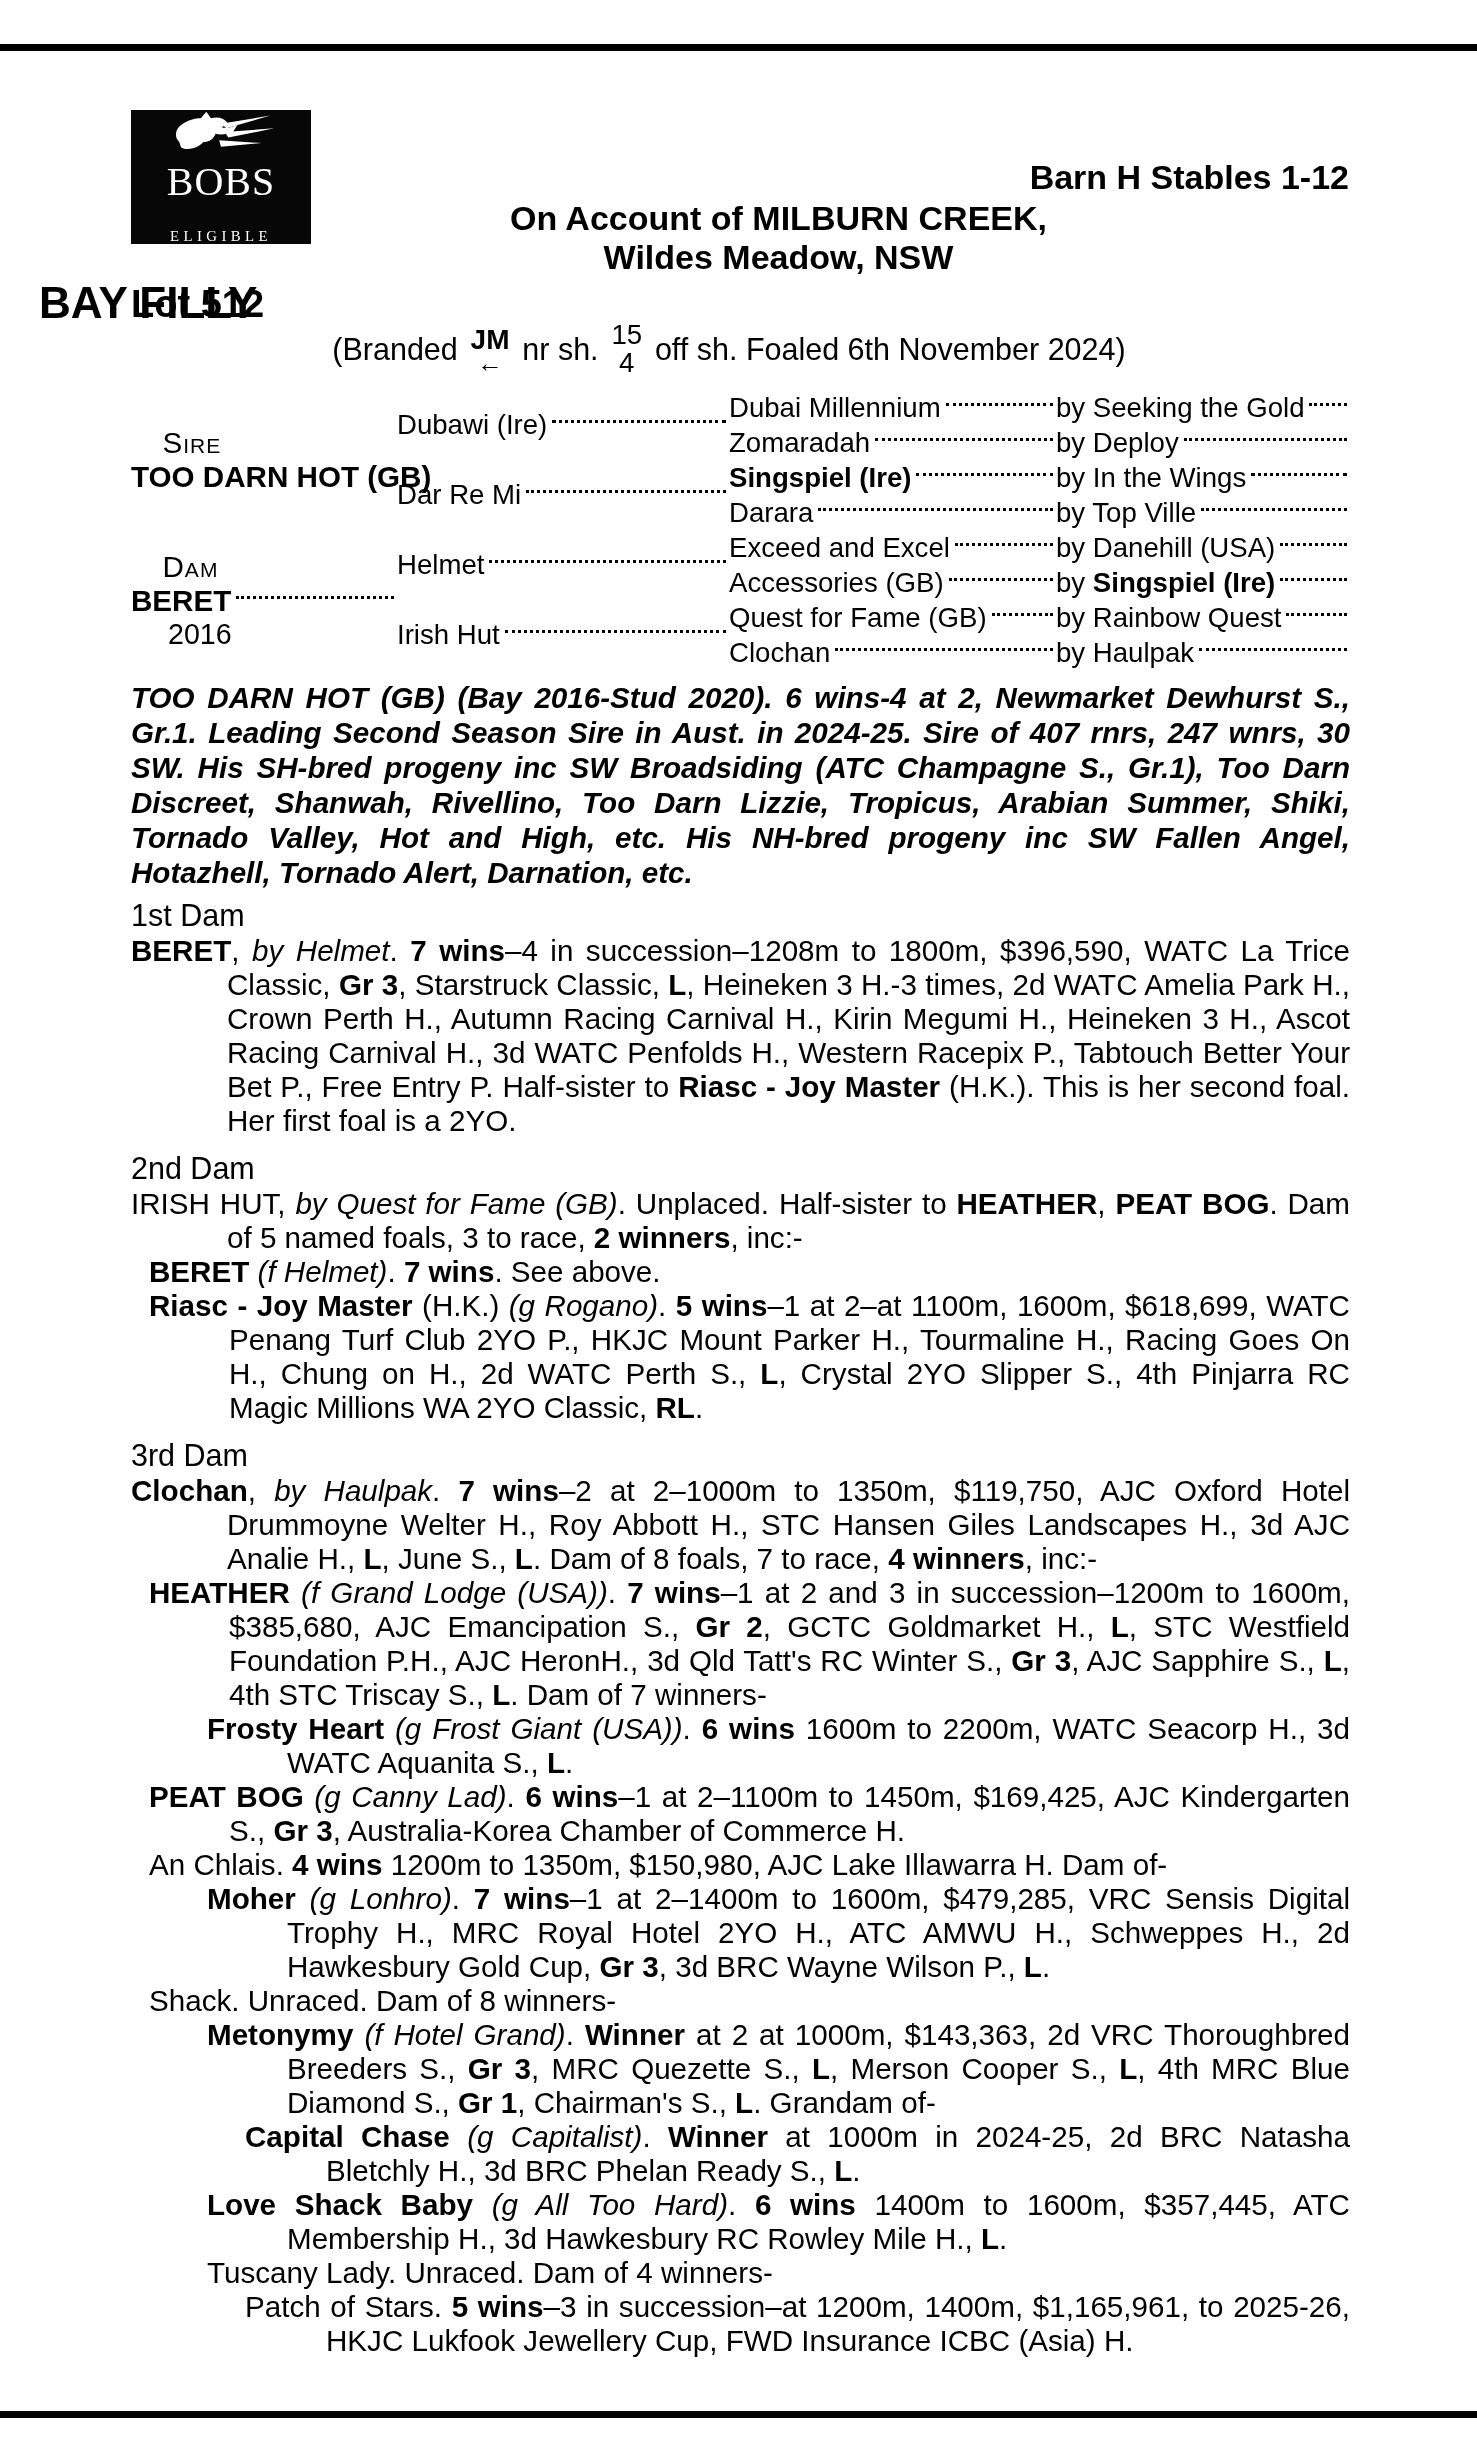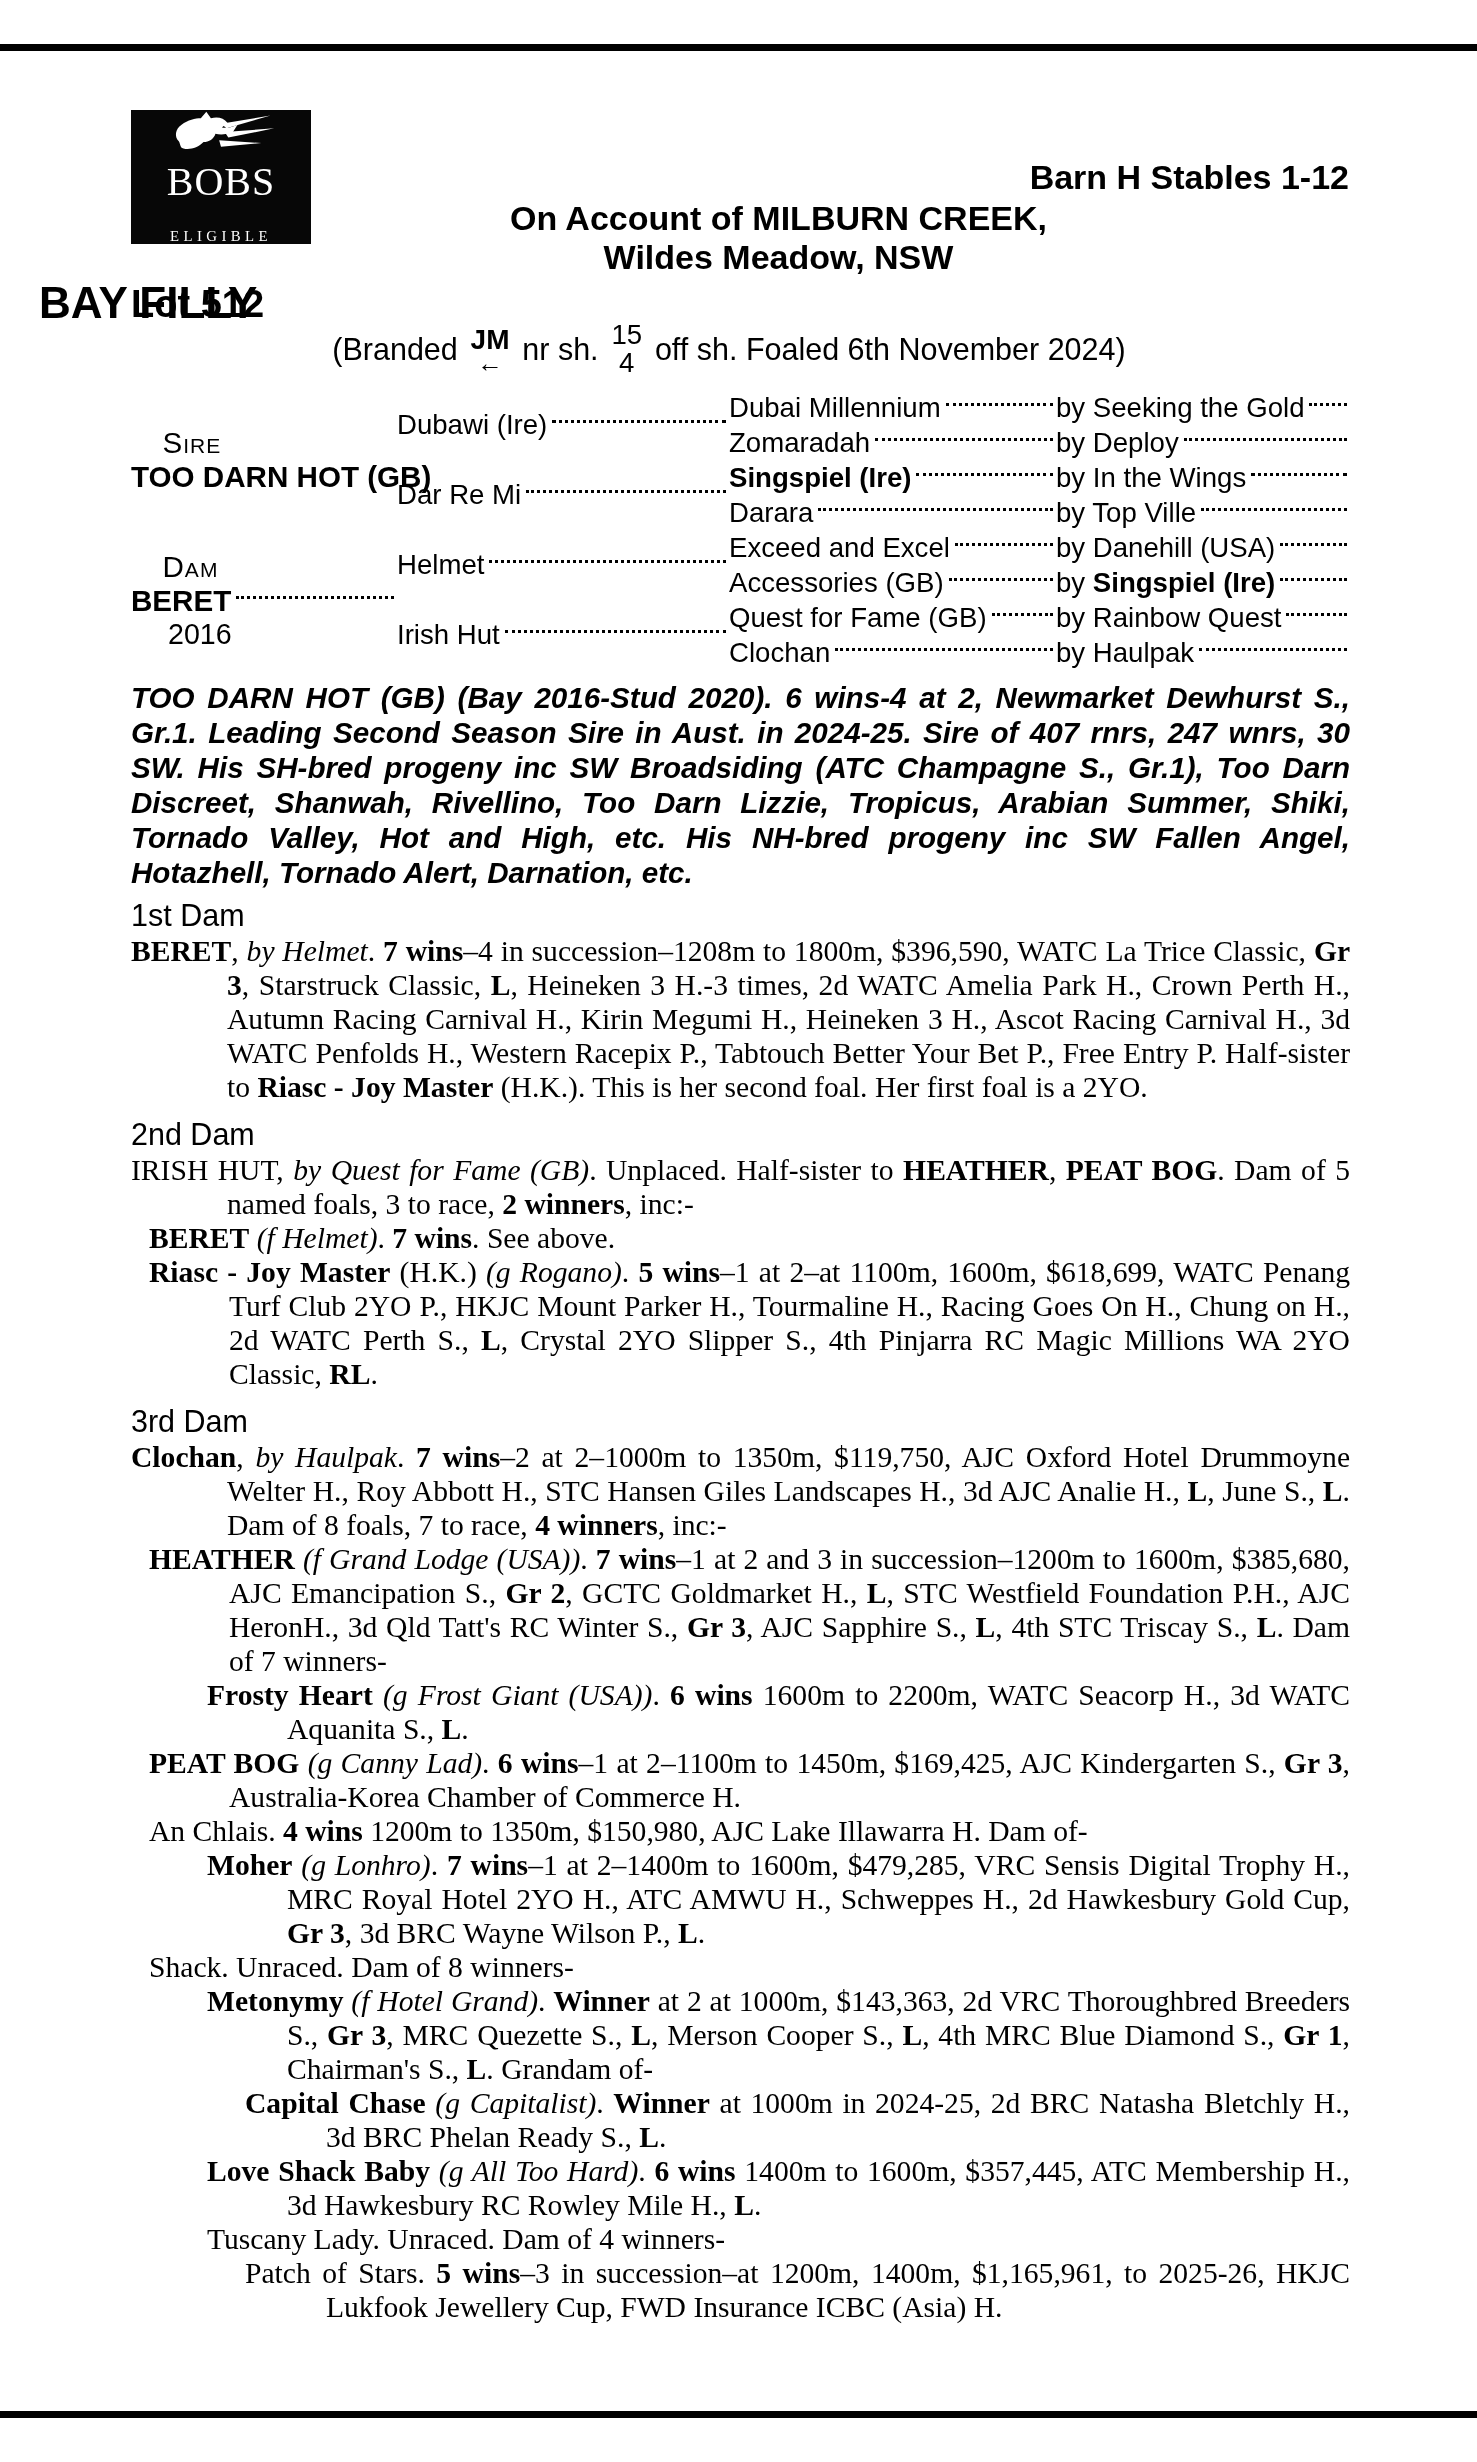--- a/index.html
+++ b/index.html
@@ -60,21 +60,21 @@
     font-size:29.6px;line-height:35px;font-weight:700;font-style:italic;text-align:justify;
   }
 
   
   .damtext{
     position:absolute;left:131px;top:898px;width:1219px;
     font-size:29.6px;line-height:34px;text-align:justify;
   }
   .sec-h{font-weight:400;font-size:30.5px;margin:12.8px 0 2px 0;text-align:left;}
   .sec-h:first-child{margin-top:0;}
-  .e{margin:0;font-family:Liberation Serif, serif;}
+  .e{margin:0;}
   .lv0{padding-left:96px;text-indent:-96px;}
   .lv1{margin-left:18px;padding-left:80px;text-indent:-80px;}
   .lv2{margin-left:76px;padding-left:80px;text-indent:-80px;}
   .lv3{margin-left:114px;padding-left:81px;text-indent:-81px;}
 </style>
 </head>
 <body>
 
 <div class="rule" id="rule-top"></div>
 <div class="rule" id="rule-bottom"></div>

